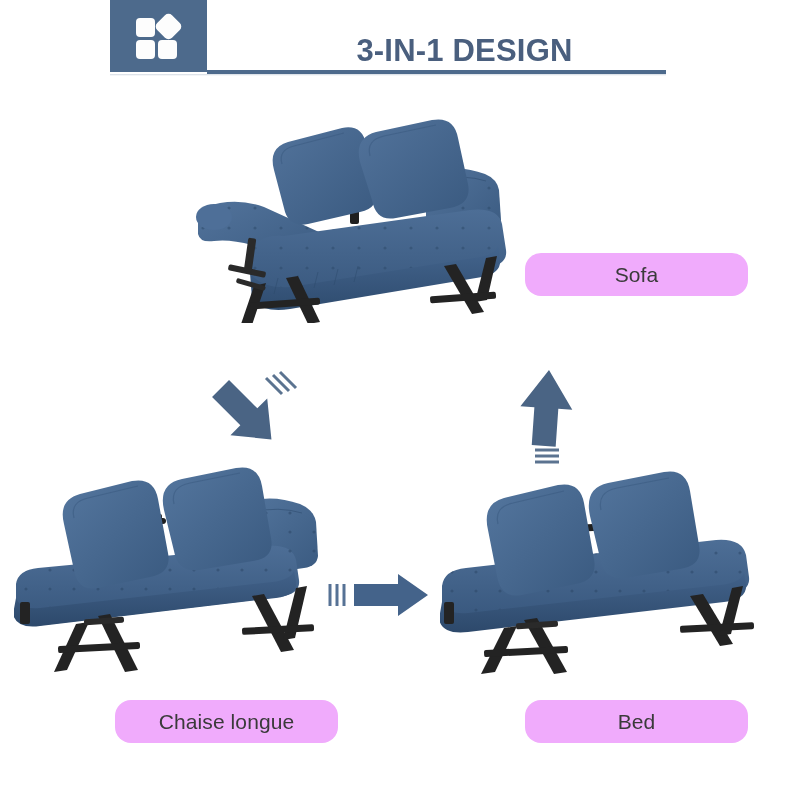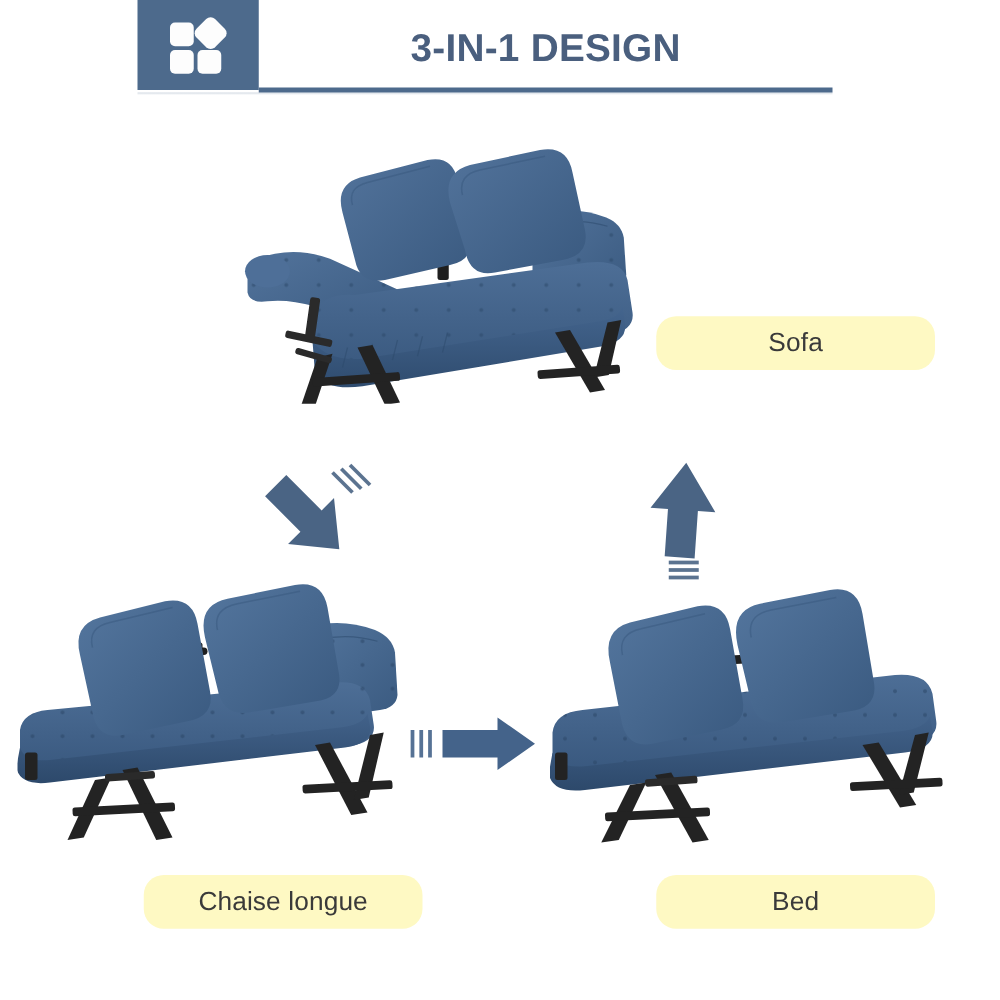--- a/index.html
+++ b/index.html
@@ -12,30 +12,30 @@
   .header{position:absolute;left:110px;top:0;width:556px;height:74px;}
   .hdr-badge{position:absolute;left:0;top:0;width:97px;height:72px;background:#4d6a8c;}
   .hdr-icon{position:absolute;left:50%;top:50%;width:46px;height:46px;
             transform:translate(-50%,-50%);}
   .sq{position:absolute;background:#fdfdfd;border-radius:4px;}
   .sq.tl{left:0;top:5px;width:19px;height:19px;}
   .sq.bl{left:0;top:27px;width:19px;height:19px;}
   .sq.br{left:22px;top:27px;width:19px;height:19px;}
   .sq.tr{left:22px;top:3px;width:21px;height:21px;transform:rotate(45deg);border-radius:5px;}
 
-  .hdr-title{position:absolute;left:97px;top:4px;width:459px;height:70px;
+  .hdr-title{position:absolute;left:97px;top:16px;width:459px;height:70px;
              display:flex;align-items:center;justify-content:center;
              font-size:31px;font-weight:bold;color:#4a5f7e;letter-spacing:.2px;
-             white-space:nowrap;}
+             white-space:nowrap;padding-left:28px;}
   .hdr-rule{position:absolute;left:97px;top:70px;width:459px;height:4px;background:#4d6a8c;}
   .hdr-rule-shadow{position:absolute;left:110px;top:74px;width:556px;height:2px;
                    background:linear-gradient(to bottom,rgba(77,106,140,.25),rgba(255,255,255,0));}
 
   
-  .chip{position:absolute;background:#fef9c3;border-radius:16px;
+  .chip{position:absolute;background:#f0abfc;border-radius:16px;
         display:flex;align-items:center;justify-content:center;
         font-size:21px;color:#3a3a3a;letter-spacing:.1px;}
   .chip-sofa{left:525px;top:253px;width:223px;height:43px;}
   .chip-chaise{left:115px;top:700px;width:223px;height:43px;}
   .chip-bed{left:525px;top:700px;width:223px;height:43px;}
 
   
   .arrow{position:absolute;}
   .arrow svg{display:block;overflow:visible;}
 

